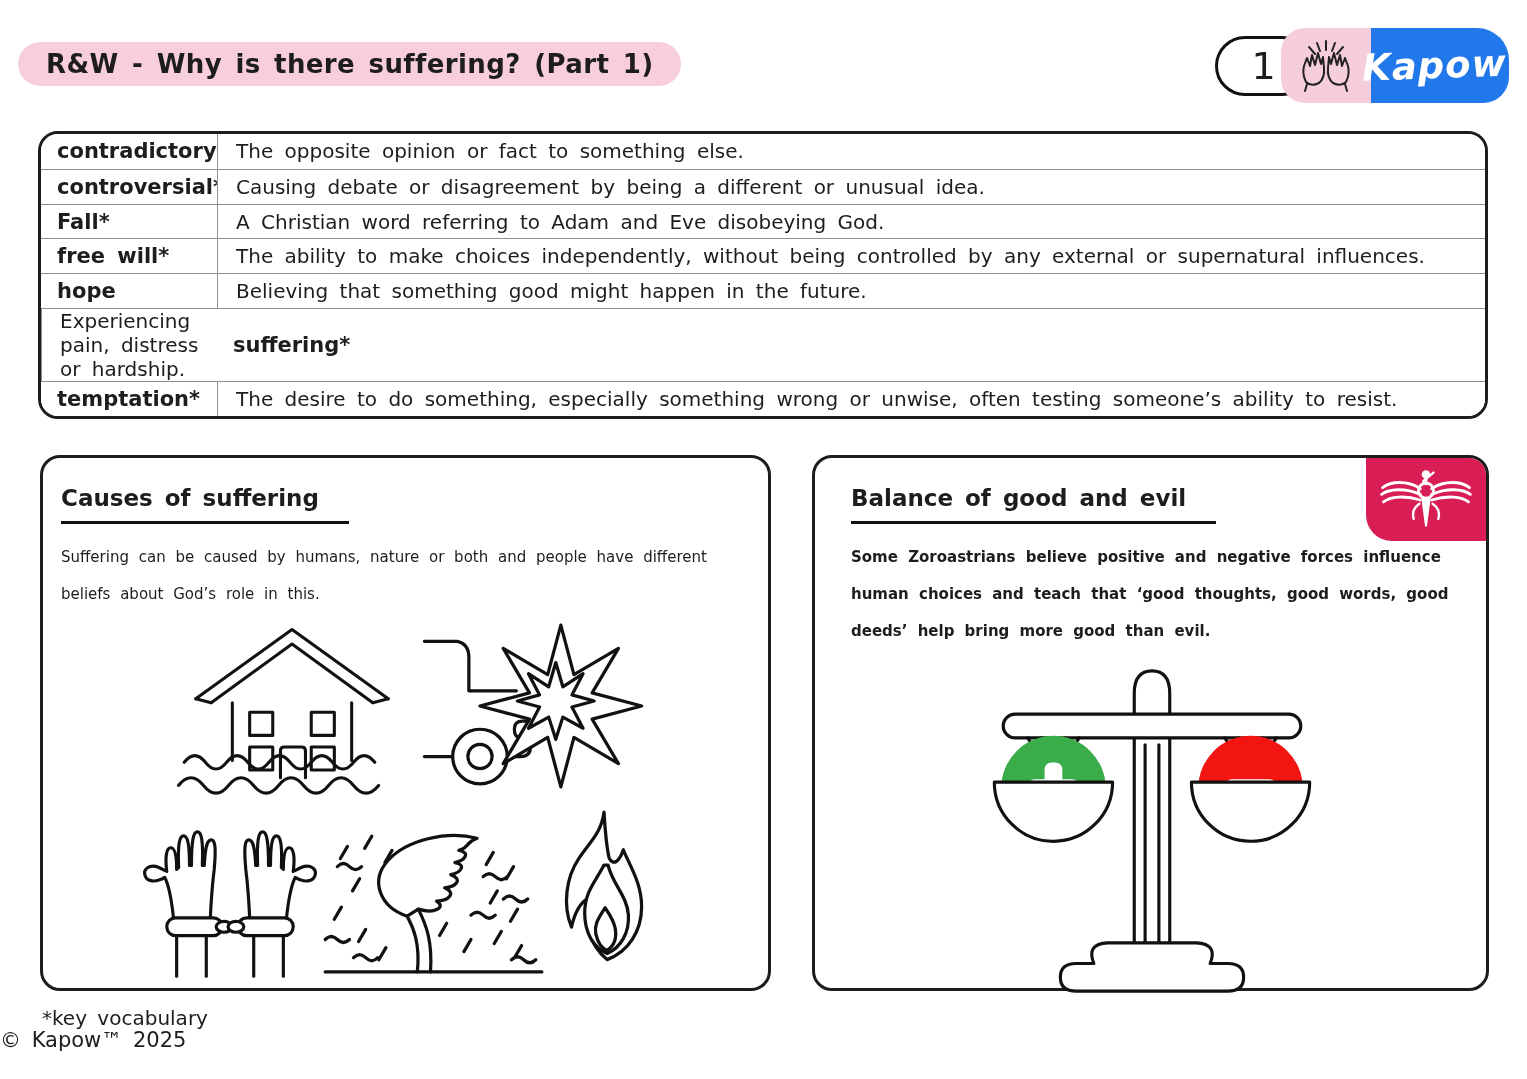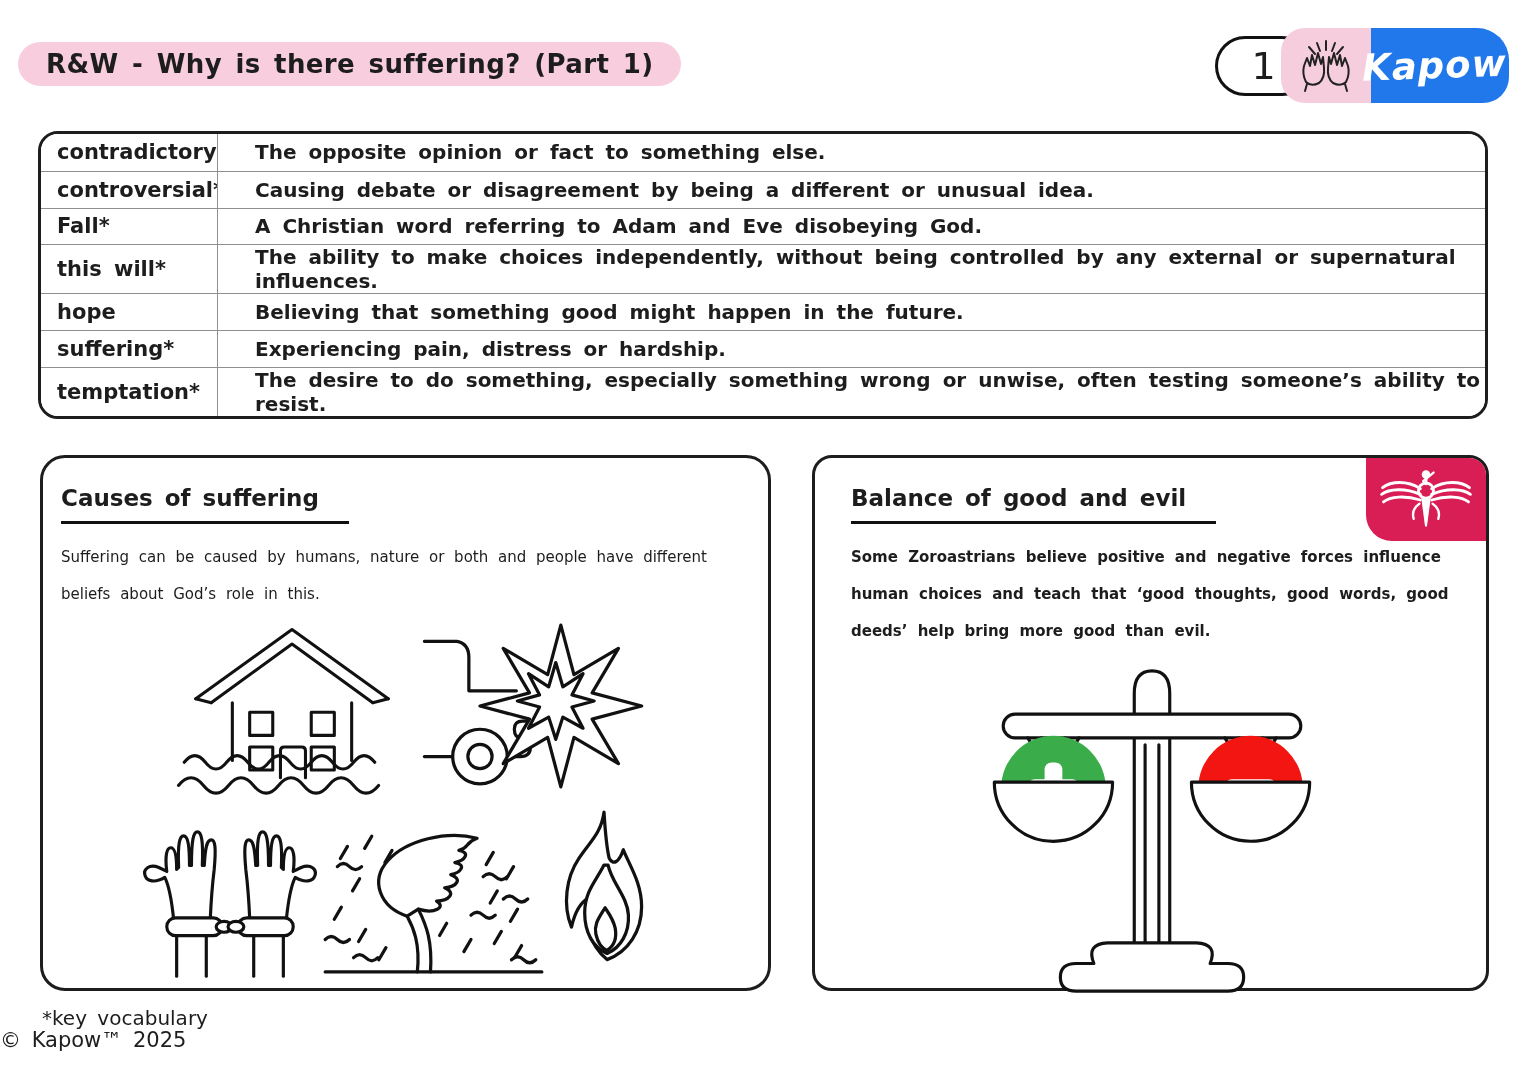--- a/index.html
+++ b/index.html
@@ -21,26 +21,26 @@
   .brand-word { color:#fff; font-size:37px; font-weight:bold; font-style:italic;
     transform:rotate(-2deg); letter-spacing:1px; }
   .brand-word sup { font-size:11px; font-style:normal; vertical-align:18px; }
 
   
   .vocab { position:absolute; left:38px; top:131px; width:1450px; height:288px;
     border:3px solid #1d1d1d; border-radius:20px; overflow:hidden; background:#fff;
     display:grid; grid-template-columns:176px 1fr; grid-auto-rows:1fr; }
   .vocab .cell { display:flex; align-items:center; font-size:20px; word-spacing:5px; background:#fff; }
   .vocab .term { padding-left:16px; font-weight:600; font-size:21px; }
-  .vocab .def  { padding-left:37px; border-left:1.5px solid #8f8f8f;font-weight:bold; }
+  .vocab .def  { padding-left:18px; border-left:1.5px solid #8f8f8f; }
   .vocab .rtop { border-top:1.5px solid #8f8f8f; }
 
   
   .cbox { position:absolute; top:455px; background:#fff; border:3px solid #1d1d1d; border-radius:20px; }
-  .box-causes { left:40px; width:731px; height:536px;border-radius:25px; }
+  .box-causes { left:40px; width:731px; height:536px; }
   .box-balance { left:812px; width:677px; height:536px;padding-left:18px; }
   .box-heading { display:inline-block; margin:27px 0 0 18px; font-size:23px; font-weight:600;
     word-spacing:4px; padding:0 30px 10px 0; border-bottom:3px solid #111; }
   .box-body { margin:15px 26px 0 18px; font-size:15px; line-height:37px; word-spacing:5px; }
 
   .symbol-badge { position:absolute; top:0; right:0; width:120px; height:83px; background:#d81e55;
     border-radius:0 17px 0 26px; display:flex; align-items:center; justify-content:center; }
 
   .illus { position:absolute; }
   .il-house { left:133px; top:160px; }
@@ -94,26 +94,26 @@
     </div>
   </div>
 
   <div class="vocab">
     <div class="cell term">contradictory*</div>
     <div class="cell def">The opposite opinion or fact to something else.</div>
     <div class="cell term rtop">controversial*</div>
     <div class="cell def rtop">Causing debate or disagreement by being a different or unusual idea.</div>
     <div class="cell term rtop">Fall*</div>
     <div class="cell def rtop">A Christian word referring to Adam and Eve disobeying God.</div>
-    <div class="cell term rtop">this will*</div>
+    <div class="cell term rtop">free will*</div>
     <div class="cell def rtop">The ability to make choices independently, without being controlled by any external or supernatural influences.</div>
     <div class="cell term rtop">hope</div>
     <div class="cell def rtop">Believing that something good might happen in the future.</div>
+    <div class="cell def rtop">Experiencing pain, distress or hardship.</div>
     <div class="cell term rtop">suffering*</div>
-    <div class="cell def rtop">Experiencing pain, distress or hardship.</div>
     <div class="cell term rtop">temptation*</div>
     <div class="cell def rtop">The desire to do something, especially something wrong or unwise, often testing someone’s ability to resist.</div>
   </div>
 
   <div class="cbox box-causes">
     <span class="box-heading">Causes of suffering</span>
     <p class="box-body">Suffering can be caused by humans, nature or both and people have different beliefs about God’s role in this.</p>
 
     <span class="illus il-house">
       <svg width="232" height="178" viewBox="0 0 240 185">

